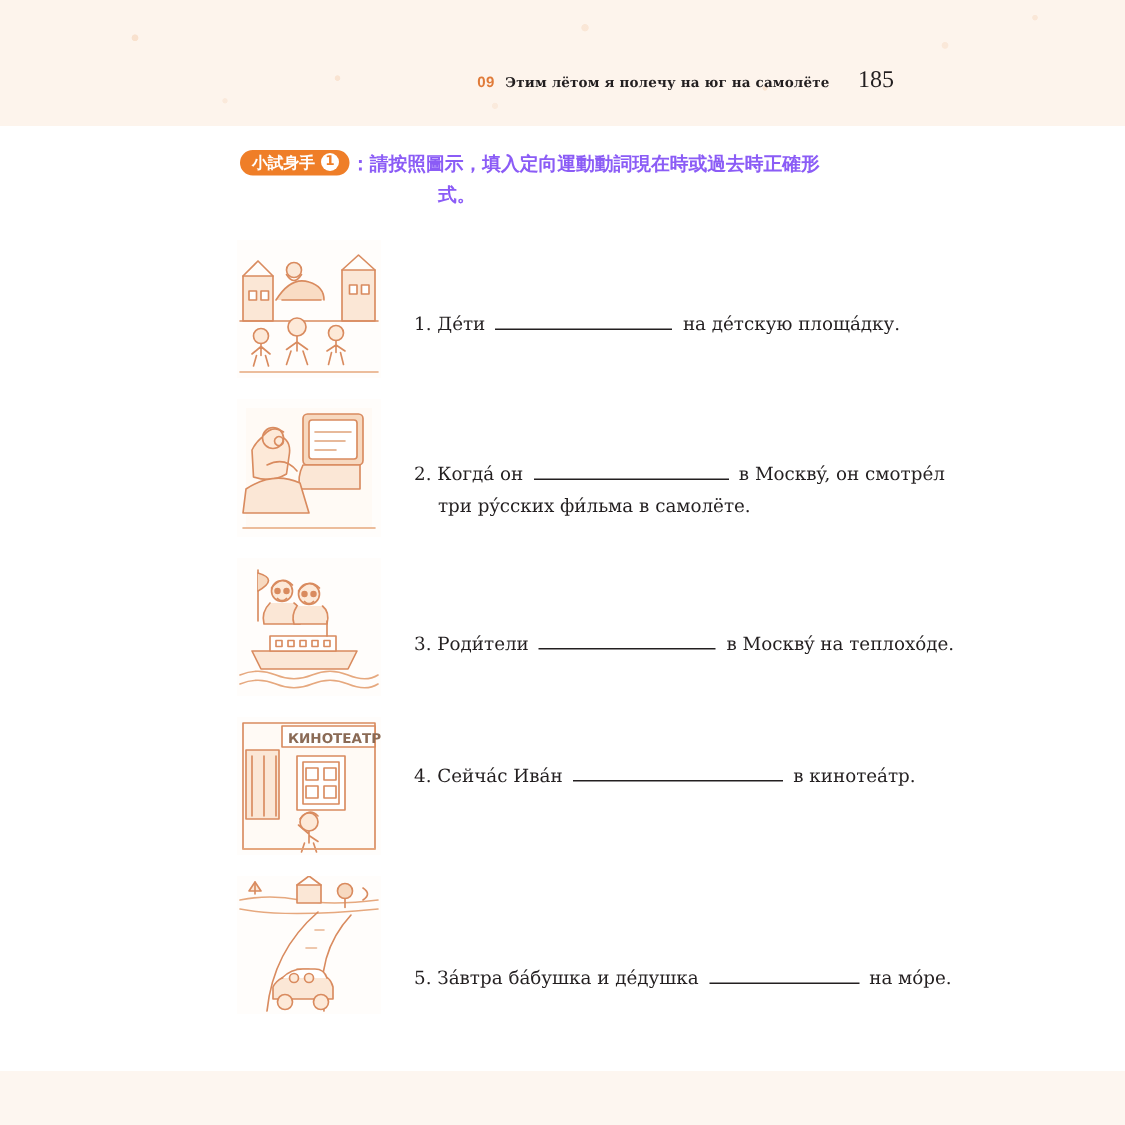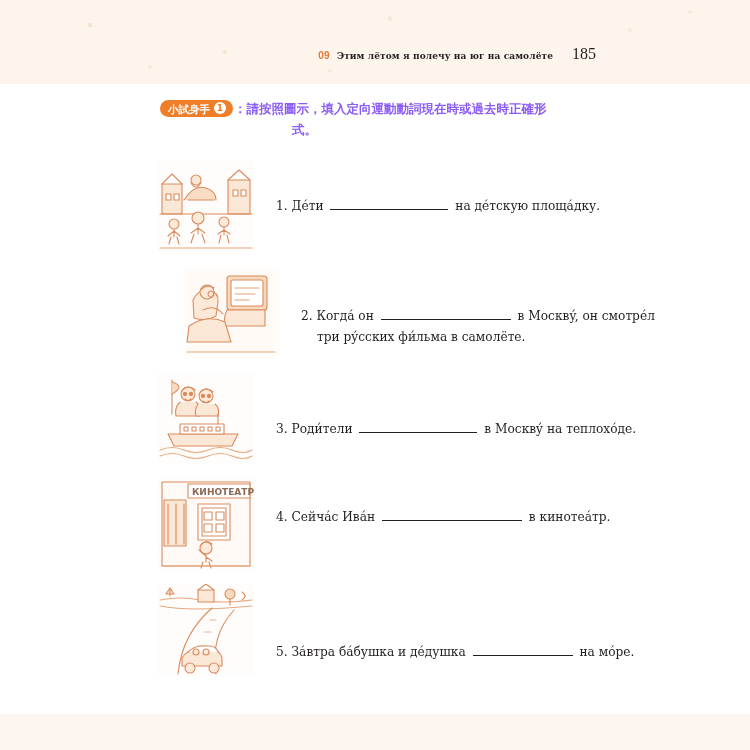--- a/index.html
+++ b/index.html
@@ -163,26 +163,26 @@
   .blank {
     display: inline-block;
     border-bottom: 1px solid #231f20;
     height: 12px;
     vertical-align: baseline;
     margin: 0 3px;
   }
 
   
   .item-1 { margin-top: 0; }
-  .item-2 { margin-top: 14px; padding-left: 25px; }
+  .item-2 { margin-top: 14px; }
   .item-3 { margin-top: 14px; }
   .item-4 { margin-top: 14px; }
   .item-5 { margin-top: 14px; }
 
-  .sent-1 { margin-top: 36px; text-align: right; }
+  .sent-1 { margin-top: 46px; text-align: right; }
   .sent-2 { margin-top: 40px; }
   .sent-3 { margin-top: 47px; }
   .sent-4 { margin-top: 29px; }
   .sent-5 { margin-top: 58px; }
 </style>
 </head>
 <body>
 
 <div class="page">
 

